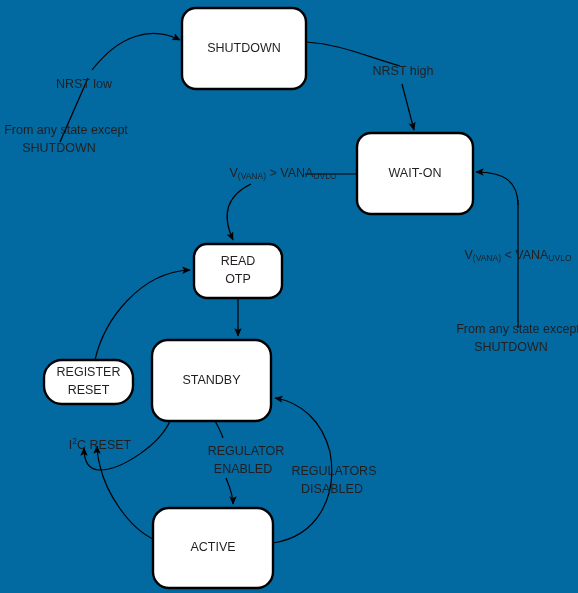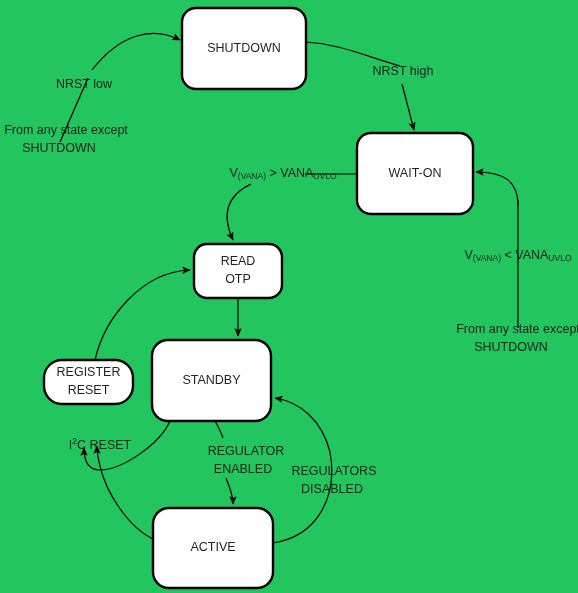--- a/index.html
+++ b/index.html
@@ -4,21 +4,21 @@
 <style>
   html, body {
     margin: 0;
     padding: 0;
     background: #ffffff;
   }
   #diagram-root {
     position: relative;
     width: 578px;
     height: 593px;
-    background: #22c55e;
+    background: #0369a1;
     font-family: "Liberation Sans", sans-serif;
     overflow: hidden;
   }
   svg.canvas {
     position: absolute;
     left: 0;
     top: 0;
     width: 578px;
     height: 593px;
   }

